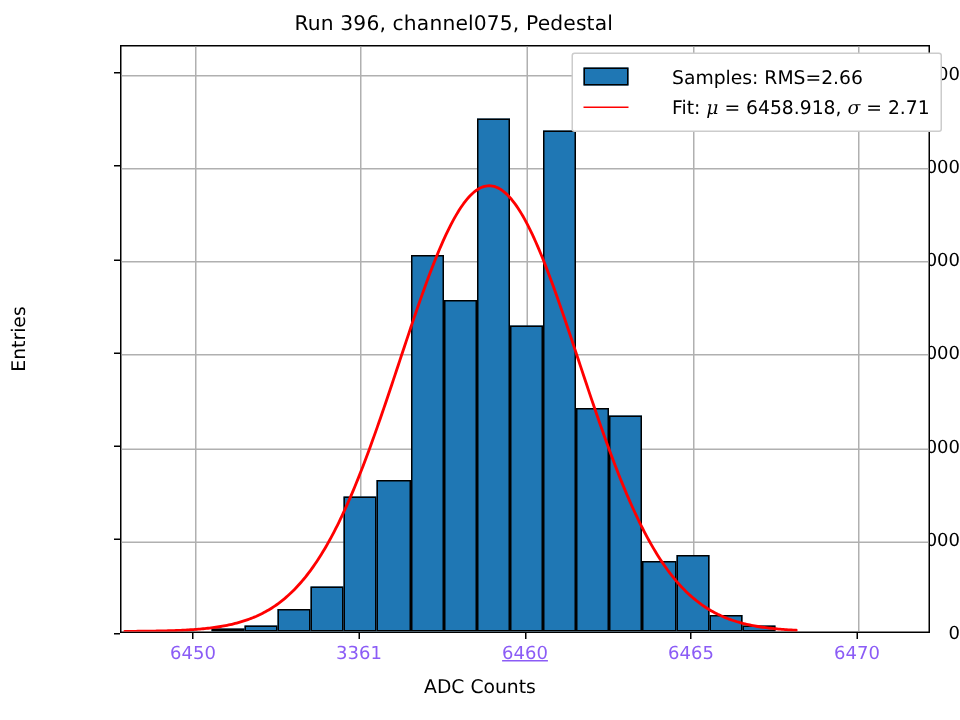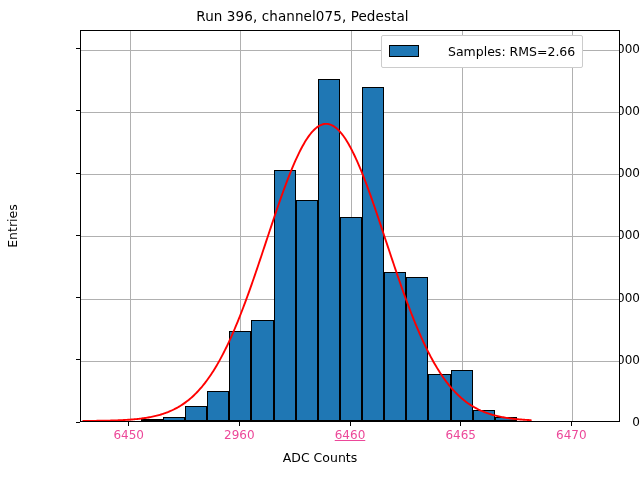--- a/index.html
+++ b/index.html
@@ -77,21 +77,21 @@
     text-align: right;
     font-size: 12px;
     color: #000000;
     transform: translateY(-50%);
     white-space: nowrap;
   }
   .xtick-label {
     position: absolute;
     top: 0;
     font-size: 12px;
-    color: #ec4899;
+    color: #8b5cf6;
     transform: translateX(-50%);
     white-space: nowrap;
   }
   .tick-mark-y {
     position: absolute;
     width: 4px;
     height: 1.1px;
     background: #000000;
   }
   .tick-mark-x {
@@ -176,21 +176,21 @@
       <div class="ytick-label" style="top: 422px; width: 73px;">0</div>
       <div class="ytick-label" style="top: 359.78px; width: 73px;">1000</div>
       <div class="ytick-label" style="top: 297.56px; width: 73px;">2000</div>
       <div class="ytick-label" style="top: 235.33px; width: 73px;">3000</div>
       <div class="ytick-label" style="top: 173.11px; width: 73px;">4000</div>
       <div class="ytick-label" style="top: 110.89px; width: 73px;">5000</div>
       <div class="ytick-label" style="top: 48.67px; width: 73px;">6000</div>
     </div>
   <div id="xtick-labels">
       <div class="xtick-label" style="left: 128.69px; top: 428px;">6450</div>
-      <div class="xtick-label" style="left: 239.34px; top: 428px;">2960</div>
+      <div class="xtick-label" style="left: 239.34px; top: 428px;">3361</div>
       <div class="xtick-label" style="left: 350px; top: 428px; text-decoration: underline;">6460</div>
       <div class="xtick-label" style="left: 460.66px; top: 428px;">6465</div>
       <div class="xtick-label" style="left: 571.31px; top: 428px;">6470</div>
     </div>
   <div id="tick-marks">
       <div class="tick-mark-y" style="left: 76px; top: 421.5px;"></div>
       <div class="tick-mark-y" style="left: 76px; top: 359.28px;"></div>
       <div class="tick-mark-y" style="left: 76px; top: 297.06px;"></div>
       <div class="tick-mark-y" style="left: 76px; top: 234.83px;"></div>
       <div class="tick-mark-y" style="left: 76px; top: 172.61px;"></div>
@@ -239,15 +239,19 @@
     <svg id="fit-curve" preserveAspectRatio="none" viewBox="0 0 540 392">
       <path id="fit-path" fill="none" stroke="#ff0000" stroke-width="1.9" stroke-linejoin="round" stroke-linecap="round" d="M2.21,391.92 L3.28,391.92 L4.35,391.91 L5.42,391.90 L6.49,391.90 L7.56,391.89 L8.63,391.88 L9.70,391.87 L10.77,391.86 L11.84,391.85 L12.91,391.84 L13.98,391.83 L15.05,391.82 L16.12,391.81 L17.19,391.79 L18.26,391.78 L19.33,391.76 L20.40,391.75 L21.47,391.73 L22.54,391.71 L23.61,391.69 L24.68,391.67 L25.75,391.65 L26.82,391.63 L27.89,391.60 L28.95,391.57 L30.02,391.55 L31.09,391.52 L32.16,391.48 L33.23,391.45 L34.30,391.41 L35.37,391.38 L36.44,391.34 L37.51,391.29 L38.58,391.25 L39.65,391.20 L40.72,391.15 L41.79,391.10 L42.86,391.04 L43.93,390.98 L45.00,390.92 L46.07,390.85 L47.14,390.78 L48.21,390.71 L49.28,390.63 L50.35,390.54 L51.42,390.46 L52.49,390.37 L53.56,390.27 L54.63,390.17 L55.70,390.06 L56.77,389.95 L57.84,389.83 L58.91,389.70 L59.98,389.57 L61.05,389.44 L62.11,389.29 L63.18,389.14 L64.25,388.98 L65.32,388.81 L66.39,388.64 L67.46,388.45 L68.53,388.26 L69.60,388.06 L70.67,387.85 L71.74,387.63 L72.81,387.39 L73.88,387.15 L74.95,386.90 L76.02,386.63 L77.09,386.35 L78.16,386.06 L79.23,385.76 L80.30,385.44 L81.37,385.11 L82.44,384.77 L83.51,384.41 L84.58,384.04 L85.65,383.65 L86.72,383.24 L87.79,382.82 L88.86,382.37 L89.93,381.92 L91.00,381.44 L92.07,380.94 L93.14,380.42 L94.20,379.89 L95.27,379.33 L96.34,378.75 L97.41,378.15 L98.48,377.53 L99.55,376.88 L100.62,376.21 L101.69,375.51 L102.76,374.79 L103.83,374.05 L104.90,373.28 L105.97,372.48 L107.04,371.65 L108.11,370.79 L109.18,369.91 L110.25,368.99 L111.32,368.05 L112.39,367.08 L113.46,366.07 L114.53,365.03 L115.60,363.96 L116.67,362.85 L117.74,361.72 L118.81,360.54 L119.88,359.33 L120.95,358.09 L122.02,356.81 L123.09,355.50 L124.16,354.14 L125.23,352.75 L126.30,351.32 L127.36,349.85 L128.43,348.35 L129.50,346.80 L130.57,345.21 L131.64,343.59 L132.71,341.92 L133.78,340.21 L134.85,338.46 L135.92,336.67 L136.99,334.83 L138.06,332.96 L139.13,331.04 L140.20,329.08 L141.27,327.08 L142.34,325.04 L143.41,322.95 L144.48,320.82 L145.55,318.65 L146.62,316.44 L147.69,314.18 L148.76,311.89 L149.83,309.55 L150.90,307.17 L151.97,304.75 L153.04,302.28 L154.11,299.78 L155.18,297.24 L156.25,294.66 L157.32,292.04 L158.39,289.39 L159.45,286.69 L160.52,283.96 L161.59,281.20 L162.66,278.40 L163.73,275.56 L164.80,272.70 L165.87,269.80 L166.94,266.87 L168.01,263.91 L169.08,260.92 L170.15,257.91 L171.22,254.87 L172.29,251.81 L173.36,248.72 L174.43,245.61 L175.50,242.49 L176.57,239.34 L177.64,236.18 L178.71,233.00 L179.78,229.81 L180.85,226.61 L181.92,223.40 L182.99,220.18 L184.06,216.95 L185.13,213.72 L186.20,210.49 L187.27,207.26 L188.34,204.03 L189.41,200.81 L190.48,197.59 L191.55,194.39 L192.61,191.19 L193.68,188.00 L194.75,184.83 L195.82,181.68 L196.89,178.55 L197.96,175.44 L199.03,172.36 L200.10,169.30 L201.17,166.27 L202.24,163.28 L203.31,160.31 L204.38,157.39 L205.45,154.50 L206.52,151.65 L207.59,148.85 L208.66,146.09 L209.73,143.38 L210.80,140.72 L211.87,138.11 L212.94,135.56 L214.01,133.06 L215.08,130.63 L216.15,128.25 L217.22,125.94 L218.29,123.69 L219.36,121.51 L220.43,119.39 L221.50,117.35 L222.57,115.38 L223.64,113.49 L224.70,111.67 L225.77,109.93 L226.84,108.27 L227.91,106.69 L228.98,105.19 L230.05,103.78 L231.12,102.45 L232.19,101.20 L233.26,100.05 L234.33,98.98 L235.40,98.01 L236.47,97.12 L237.54,96.33 L238.61,95.62 L239.68,95.02 L240.75,94.50 L241.82,94.08 L242.89,93.75 L243.96,93.52 L245.03,93.38 L246.10,93.33 L247.17,93.38 L248.24,93.53 L249.31,93.77 L250.38,94.11 L251.45,94.54 L252.52,95.06 L253.59,95.68 L254.66,96.39 L255.73,97.19 L256.80,98.08 L257.86,99.07 L258.93,100.14 L260.00,101.30 L261.07,102.55 L262.14,103.89 L263.21,105.31 L264.28,106.81 L265.35,108.40 L266.42,110.07 L267.49,111.82 L268.56,113.64 L269.63,115.54 L270.70,117.52 L271.77,119.56 L272.84,121.68 L273.91,123.87 L274.98,126.12 L276.05,128.44 L277.12,130.83 L278.19,133.27 L279.26,135.77 L280.33,138.33 L281.40,140.94 L282.47,143.60 L283.54,146.32 L284.61,149.08 L285.68,151.89 L286.75,154.74 L287.82,157.63 L288.89,160.56 L289.95,163.52 L291.02,166.52 L292.09,169.55 L293.16,172.61 L294.23,175.70 L295.30,178.81 L296.37,181.94 L297.44,185.10 L298.51,188.27 L299.58,191.45 L300.65,194.65 L301.72,197.86 L302.79,201.08 L303.86,204.30 L304.93,207.53 L306.00,210.76 L307.07,213.99 L308.14,217.22 L309.21,220.44 L310.28,223.66 L311.35,226.87 L312.42,230.07 L313.49,233.26 L314.56,236.44 L315.63,239.60 L316.70,242.75 L317.77,245.87 L318.84,248.98 L319.91,252.06 L320.98,255.12 L322.05,258.16 L323.11,261.17 L324.18,264.16 L325.25,267.11 L326.32,270.04 L327.39,272.93 L328.46,275.80 L329.53,278.63 L330.60,281.43 L331.67,284.19 L332.74,286.92 L333.81,289.61 L334.88,292.26 L335.95,294.88 L337.02,297.45 L338.09,299.99 L339.16,302.49 L340.23,304.95 L341.30,307.37 L342.37,309.74 L343.44,312.08 L344.51,314.37 L345.58,316.62 L346.65,318.83 L347.72,321.00 L348.79,323.13 L349.86,325.21 L350.93,327.25 L352.00,329.25 L353.07,331.20 L354.14,333.12 L355.20,334.99 L356.27,336.82 L357.34,338.61 L358.41,340.35 L359.48,342.06 L360.55,343.72 L361.62,345.34 L362.69,346.93 L363.76,348.47 L364.83,349.98 L365.90,351.44 L366.97,352.87 L368.04,354.25 L369.11,355.61 L370.18,356.92 L371.25,358.20 L372.32,359.44 L373.39,360.64 L374.46,361.81 L375.53,362.95 L376.60,364.05 L377.67,365.12 L378.74,366.15 L379.81,367.16 L380.88,368.13 L381.95,369.07 L383.02,369.98 L384.09,370.86 L385.16,371.72 L386.23,372.54 L387.30,373.34 L388.36,374.11 L389.43,374.85 L390.50,375.57 L391.57,376.27 L392.64,376.93 L393.71,377.58 L394.78,378.20 L395.85,378.80 L396.92,379.38 L397.99,379.93 L399.06,380.47 L400.13,380.98 L401.20,381.48 L402.27,381.95 L403.34,382.41 L404.41,382.85 L405.48,383.27 L406.55,383.68 L407.62,384.07 L408.69,384.44 L409.76,384.80 L410.83,385.14 L411.90,385.47 L412.97,385.79 L414.04,386.09 L415.11,386.38 L416.18,386.65 L417.25,386.92 L418.32,387.17 L419.39,387.41 L420.45,387.64 L421.52,387.87 L422.59,388.08 L423.66,388.28 L424.73,388.47 L425.80,388.65 L426.87,388.83 L427.94,388.99 L429.01,389.15 L430.08,389.30 L431.15,389.45 L432.22,389.58 L433.29,389.72 L434.36,389.84 L435.43,389.96 L436.50,390.07 L437.57,390.18 L438.64,390.28 L439.71,390.37 L440.78,390.46 L441.85,390.55 L442.92,390.63 L443.99,390.71 L445.06,390.79 L446.13,390.86 L447.20,390.92 L448.27,390.98 L449.34,391.04 L450.41,391.10 L451.48,391.15"></path>
     </svg>
   </div>
 
   <div id="legend">
     <div class="legend-row">
       <span class="legend-swatch-patch"></span>
       <span class="legend-text">Samples: RMS=2.66</span>
     </div>
+    <div class="legend-row">
+      <span class="legend-swatch-line"></span>
+      <span class="legend-text"><span>Fit: </span><span class="mathvar">μ</span><span> = 6458.918, </span><span class="mathvar">σ</span><span> = 2.71</span></span>
+    </div>
   </div>
 
 </div>
 
 </body></html>

